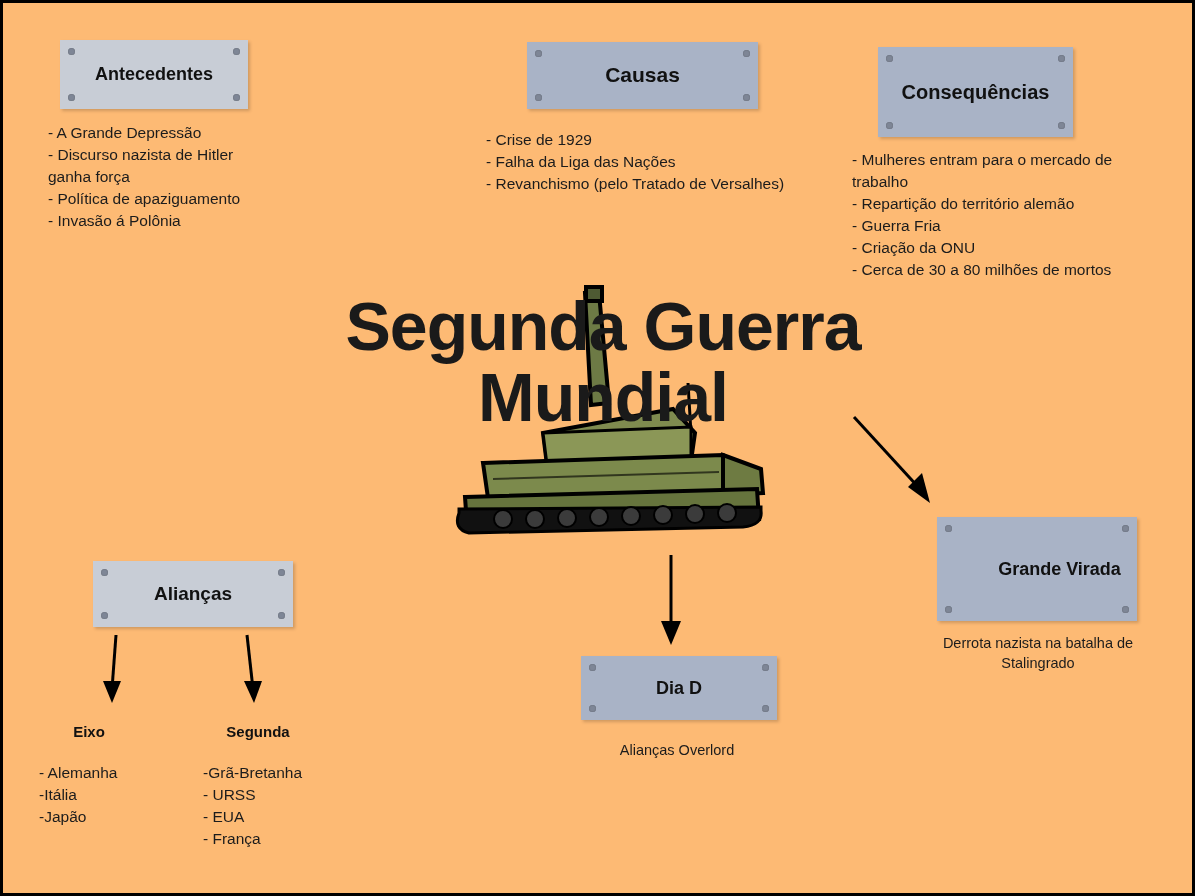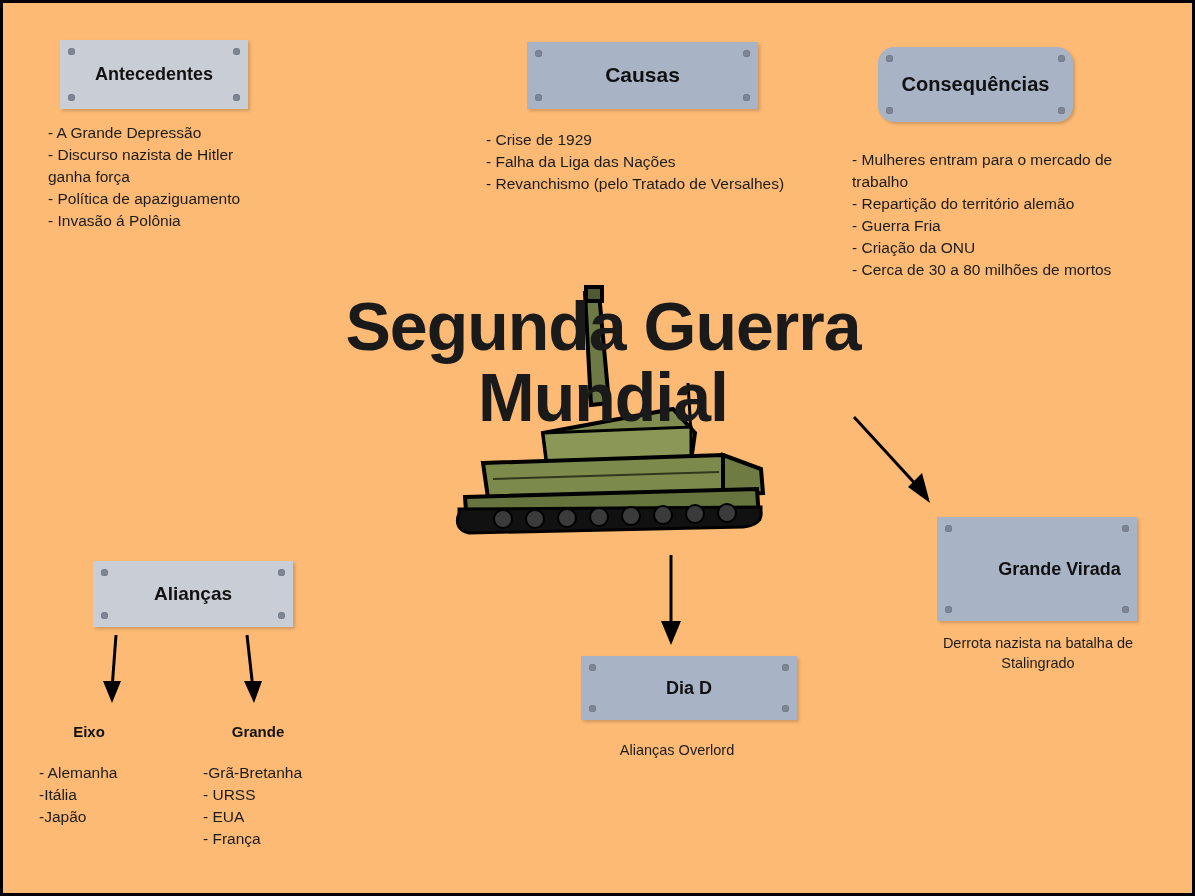--- a/index.html
+++ b/index.html
@@ -124,21 +124,21 @@
     <span class="screw tl"></span>
     <span class="screw tr"></span>
     <span class="screw bl"></span>
     <span class="screw br"></span>
     <div class="card-title" style="font-size:21px;">Causas</div>
   </div>
   <div class="notes" style="left:483px; top:126px; width:340px;">- Crise de 1929
 - Falha da Liga das Nações
 - Revanchismo (pelo Tratado de Versalhes)</div>
 
-  <div class="card" style="left:875px; top:44px; width:195px; height:75px;border-radius:16px;">
+  <div class="card" style="left:875px; top:44px; width:195px; height:90px;">
     <span class="screw tl"></span>
     <span class="screw tr"></span>
     <span class="screw bl"></span>
     <span class="screw br"></span>
     <div class="card-title" style="font-size:20px;">Consequências</div>
   </div>
   <div class="notes" style="left:849px; top:146px; width:300px;">- Mulheres entram para o mercado de trabalho
 - Repartição do território alemão
 - Guerra Fria
 - Criação da ONU
@@ -192,32 +192,32 @@
   <svg class="arrow" style="left:230px; top:628px; width:60px; height:80px;" viewBox="0 0 60 80">
     <line x1="14" y1="4" x2="20" y2="58" stroke="#000" stroke-width="3"></line>
     <polygon points="21,72 11,50 29,50" fill="#000"></polygon>
   </svg>
 
   <div class="sublabel" style="left:36px; top:720px; width:100px;">Eixo</div>
   <div class="notes" style="left:36px; top:759px; width:150px;">- Alemanha
 -Itália
 -Japão</div>
 
-  <div class="sublabel" style="left:205px; top:720px; width:100px;">Grande</div>
+  <div class="sublabel" style="left:205px; top:720px; width:100px;">Segunda</div>
   <div class="notes" style="left:200px; top:759px; width:170px;">-Grã-Bretanha
 - URSS
 - EUA
 - França</div>
 
   <svg class="arrow" style="left:650px; top:548px; width:40px; height:100px;" viewBox="0 0 40 100">
     <line x1="18" y1="4" x2="18" y2="78" stroke="#000" stroke-width="3"></line>
     <polygon points="18,94 8,70 28,70" fill="#000"></polygon>
   </svg>
 
-  <div class="card" style="left:578px; top:653px; width:216px; height:64px;">
+  <div class="card" style="left:578px; top:653px; width:196px; height:64px;">
     <span class="screw tl"></span>
     <span class="screw tr"></span>
     <span class="screw bl"></span>
     <span class="screw br"></span>
     <div class="card-title" style="font-size:18px;">Dia D</div>
   </div>
   <div class="caption" style="left:568px; top:738px; width:212px;">Alianças Overlord</div>
 
   <svg class="arrow" style="left:845px; top:408px; width:100px; height:100px;" viewBox="0 0 100 100">
     <line x1="6" y1="6" x2="72" y2="78" stroke="#000" stroke-width="3"></line>

